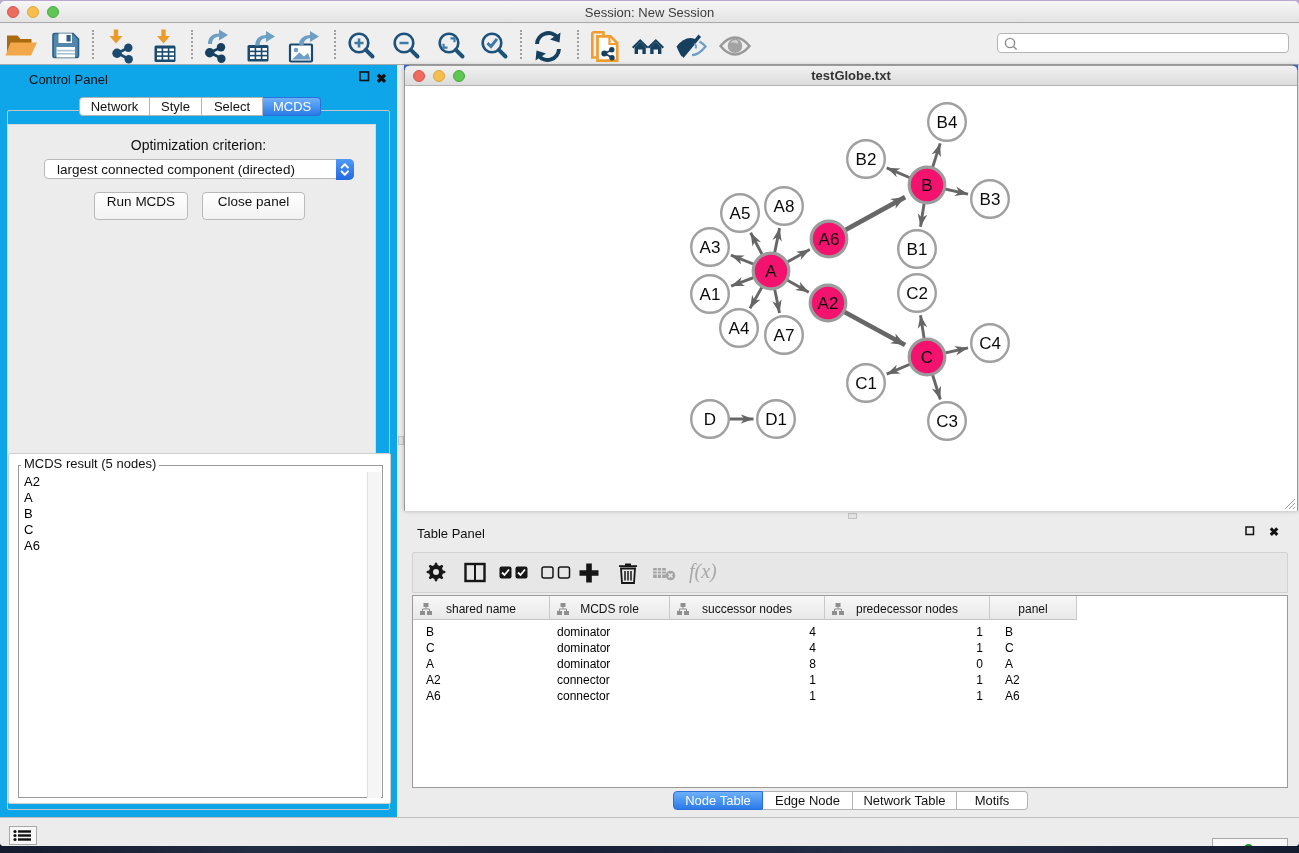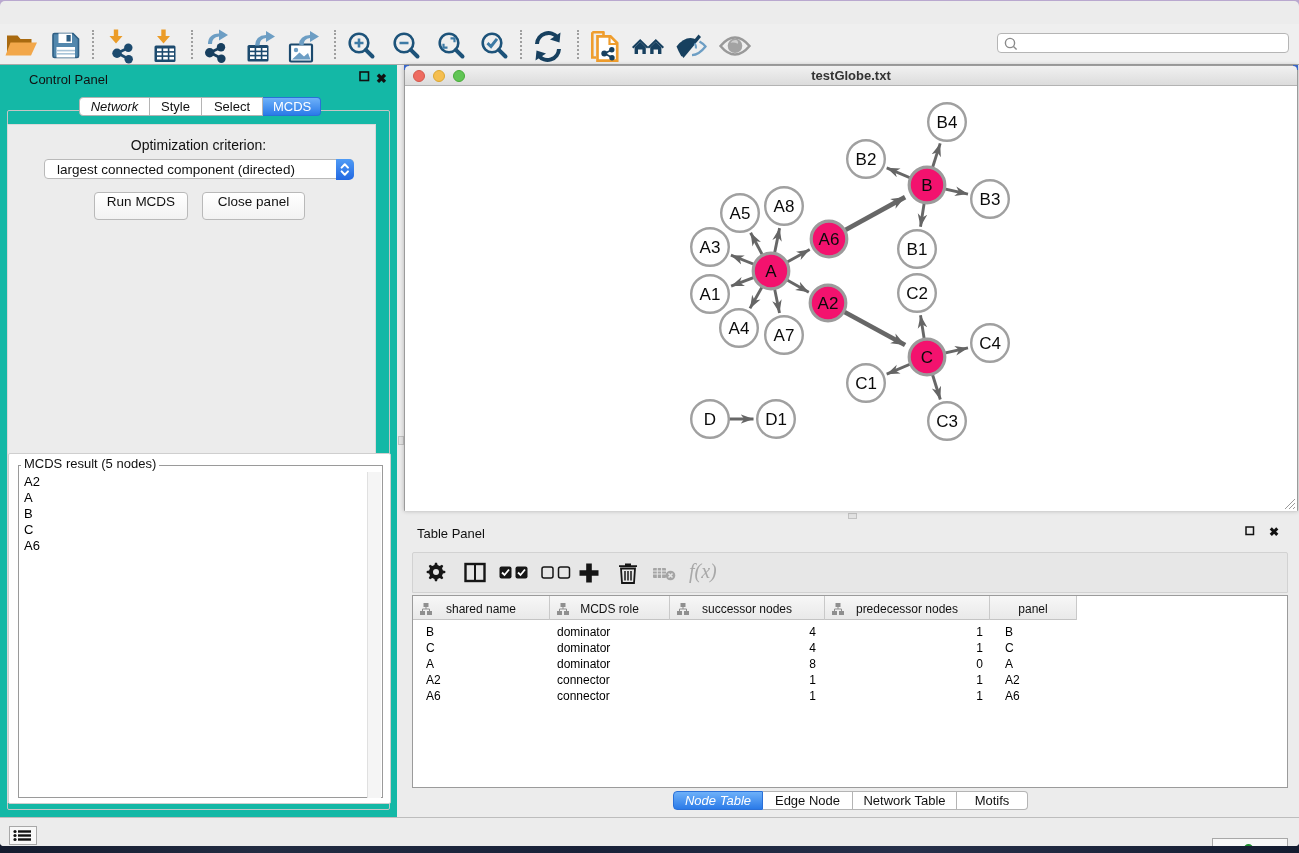--- a/index.html
+++ b/index.html
@@ -18,28 +18,28 @@
 #titletext { position:absolute; width:100%; text-align:center; top:4px; font-size:13px; color:#3c3c3c; }
 
 #toolbar { position:absolute; left:0; top:23px; width:1299px; height:41px;
   background:#efefef; border-bottom:1px solid #a9a9a9; }
 .tsep { position:absolute; top:6px; height:29px; width:0;
   border-left:2px dotted #9f9f9f; }
 .ticon { position:absolute; top:4px; }
 #searchbox { position:absolute; left:997px; top:9px; width:292px; height:20px;
   background:#fff; border:1px solid #b5b5b5; border-radius:4px; }
 
-#cpanel { position:absolute; left:0; top:64px; width:397px; height:752px; background:#14b8a6;padding-left:32px; }
+#cpanel { position:absolute; left:0; top:64px; width:397px; height:752px; background:#0ea5e9;padding-left:32px; }
 #cphead { position:absolute; left:0; top:0; width:100%; height:26px; }
 #cphead .t { position:absolute; left:29px; top:7px; font-size:13px; color:#111; }
 .wbtn { position:absolute; top:8px; font-size:12px; color:#111; }
 .tabs { position:absolute; display:flex; z-index:6; }
 .tab { height:19px; line-height:18px; font-size:13px; color:#111; background:#fff;
   border:1px solid #b4b4b4; border-left:none; padding:0 10px; text-align:center; }
-.tab.first { border-left:1px solid #b4b4b4; border-radius:4px 0 0 4px;font-style:italic; }
+.tab.first { border-left:1px solid #b4b4b4; border-radius:4px 0 0 4px; }
 .tab.last { border-radius:0 4px 4px 0; }
 .tab.sel { background:linear-gradient(#6eb1f9,#2a7ae8); color:#fff; border-color:#2a70d8; }
 #cptabs { left:79px; top:32px; }
 #cpbox { position:absolute; left:7px; top:45px; width:383px; height:700px;
   border:1px solid #c5c5c5; border-radius:2px; }
 #cpbox2 { position:absolute; left:7px; top:59px; width:369px; height:679px;
   border:1px solid #d9d9d9; background:#ececec; }
 #optlabel { position:absolute; left:0; top:72px; width:397px; text-align:center; font-size:14px; color:#111; }
 #dropdown { position:absolute; left:44px; top:94px; width:310px; height:20px;
   background:#fff; border:1px solid #b9b9b9; border-radius:4px; }
@@ -93,20 +93,26 @@
   background:#f8f8f8; border:1px solid #a8a8a8; font-size:17px; color:#111;
   line-height:15px; text-align:center;margin-top:15px; }
 #membtn .dot { display:inline-block; width:9px; height:9px; border-radius:50%;
   background:#1b8e2d; margin-right:4px; vertical-align:-1px; }
 </style>
 </head>
 <body>
 <div id="desk">
  <div id="deskbottom"></div>
  <div id="win">
+  <div id="titlebar">
+    <div class="tl" style="left:7px;  background:#ee6b60; border:1px solid #d4584c;"></div>
+    <div class="tl" style="left:27px; background:#f5be4f; border:1px solid #dba831;"></div>
+    <div class="tl" style="left:47px; background:#61c555; border:1px solid #47ac39;"></div>
+    <div id="titletext">Session: New Session</div>
+  </div>
   <div id="toolbar">
     <div class="tsep" style="left:92px"></div>
     <div class="tsep" style="left:191px"></div>
     <div class="tsep" style="left:334px"></div>
     <div class="tsep" style="left:520px"></div>
     <div class="tsep" style="left:577px"></div>
     <div id="icons">
 
       <svg class="ticon" style="left:4px" width="36" height="36" viewBox="0 0 36 36">
         <path d="M3 7.5 L13.5 7.5 L16.5 11 L27.5 11 L27.5 16 L3 22 Z" fill="#a96a10"></path>

